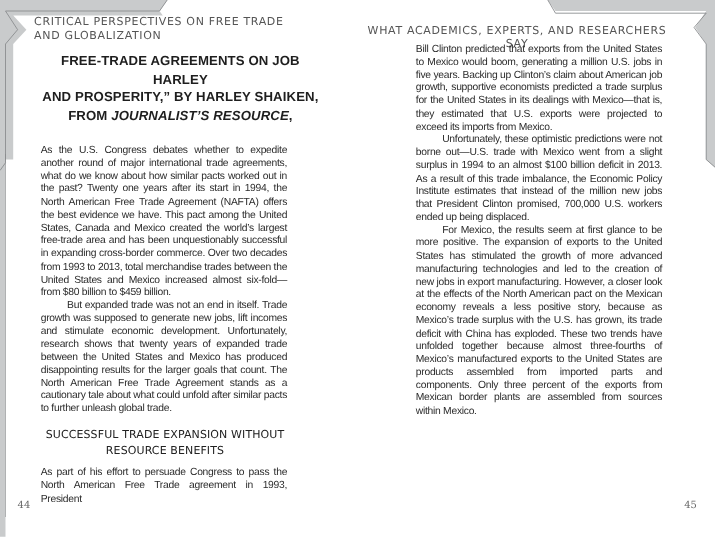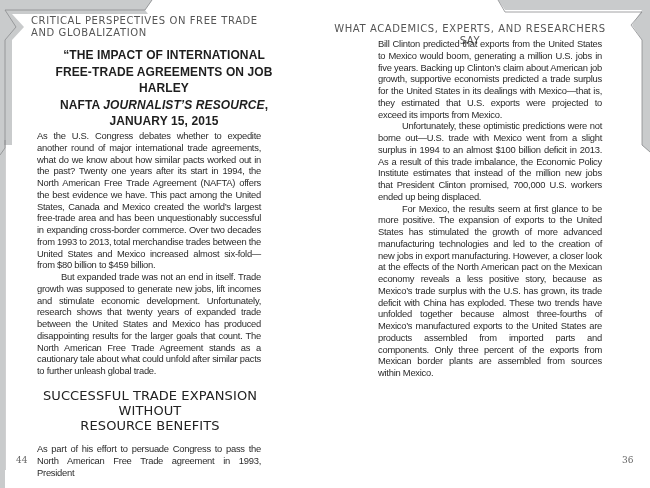--- a/index.html
+++ b/index.html
@@ -19,23 +19,23 @@
                    color: #1e1e1e; letter-spacing: 0.1px; }
   .article-title em { font-style: italic; margin-top: 44px; }
   .body-text { position: absolute; font-family: "Liberation Sans Narrow", "Liberation Sans", sans-serif;
                font-size: 9.4px; line-height: 11.75px; text-align: justify; color: #2b2b2b;
                letter-spacing: -0.25px; }
   .body-left { left: 37px; top: 130px; width: 224px; }
   .body-right { left: 378px; top: 38px; width: 224px; }
   .body-text p { margin: 0; }
   .body-text p.indent { text-indent: 24px; }
   .section-head { position: absolute; left: 40px; top: 388px; width: 220px;
-                  font-family: "DejaVu Sans", sans-serif; font-size: 13px;
+                  font-family: "DejaVu Sans", sans-serif; font-size: 10px;
                   line-height: 15px; text-align: center; color: #222; letter-spacing: 0.1px; }
-  .body-left-2 { left: 37px; top: 443px; width: 224px; }
+  .body-left-2 { left: 37px; top: 423px; width: 224px; }
   .folio { position: absolute; font-family: "DejaVu Serif", serif; font-size: 9px; color: #666; }
   .folio-left { left: 16px; top: 455px; }
   .folio-right { left: 622px; top: 455px; }
 </style>
 </head>
 <body>
 
 <svg class="frame" width="650" height="488" viewBox="0 0 650 488">
 
   <path d="M0,0 L152,0 L145,10 L148,14 L12,14 L24,27 L12,40 L12,145 L0,145 Z" fill="#c9cbcc" stroke="none"></path>
@@ -49,24 +49,23 @@
   <path d="M498,0 L505,12 L642,12 L631,25 L642,40 L642,145 L650,152" fill="none" stroke="#8a8c8e" stroke-width="0.8"></path>
 </svg>
 
 <div class="page page-left">
   <div class="running-head rh-left">
     <div>CRITICAL PERSPECTIVES ON FREE TRADE</div>
     <div>AND GLOBALIZATION</div>
   </div>
 
   <div class="article-title">
-    <div>“THE IMPACT OF INTERNATIONAL</div>
     <div>FREE-TRADE AGREEMENTS ON JOB HARLEY</div>
-    <div><span>NAFTA </span><em>JOURNALIST’S RESOURCE</em><span>,</span></div>
-    <div>JANUARY 15, 2015</div>
+    <div>AND PROSPERITY,” BY HARLEY SHAIKEN,</div>
+    <div><span>FROM </span><em>JOURNALIST’S RESOURCE</em><span>,</span></div>
   </div>
 
   <div class="body-text body-left">
     <p>As the U.S. Congress debates whether to expedite another round of major international trade agreements, what do we know about how similar pacts worked out in the past? Twenty one years after its start in 1994, the North American Free Trade Agreement (NAFTA) offers the best evidence we have. This pact among the United States, Canada and Mexico created the world’s largest free-trade area and has been unquestionably successful in expanding cross-border commerce. Over two decades from 1993 to 2013, total merchandise trades between the United States and Mexico increased almost six-fold—from $80 billion to $459 billion.</p>
     <p class="indent">But expanded trade was not an end in itself. Trade growth was supposed to generate new jobs, lift incomes and stimulate economic development. Unfortunately, research shows that twenty years of expanded trade between the United States and Mexico has produced disappointing results for the larger goals that count. The North American Free Trade Agreement stands as a cautionary tale about what could unfold after similar pacts to further unleash global trade.</p>
   </div>
 
   <div class="section-head">
     <div>SUCCESSFUL TRADE EXPANSION WITHOUT</div>
     <div>RESOURCE BENEFITS</div>
@@ -82,13 +81,13 @@
 <div class="page page-right"></div>
 
 <div class="running-head rh-right" style="left:325px; right:auto; width:290px;">WHAT ACADEMICS, EXPERTS, AND RESEARCHERS SAY</div>
 
 <div class="body-text body-right">
   <p>Bill Clinton predicted that exports from the United States to Mexico would boom, generating a million U.S. jobs in five years. Backing up Clinton’s claim about American job growth, supportive economists predicted a trade surplus for the United States in its dealings with Mexico—that is, they estimated that U.S. exports were projected to exceed its imports from Mexico.</p>
   <p class="indent">Unfortunately, these optimistic predictions were not borne out—U.S. trade with Mexico went from a slight surplus in 1994 to an almost $100 billion deficit in 2013. As a result of this trade imbalance, the Economic Policy Institute estimates that instead of the million new jobs that President Clinton promised, 700,000 U.S. workers ended up being displaced.</p>
   <p class="indent">For Mexico, the results seem at first glance to be more positive. The expansion of exports to the United States has stimulated the growth of more advanced manufacturing technologies and led to the creation of new jobs in export manufacturing. However, a closer look at the effects of the North American pact on the Mexican economy reveals a less positive story, because as Mexico’s trade surplus with the U.S. has grown, its trade deficit with China has exploded. These two trends have unfolded together because almost three-fourths of Mexico’s manufactured exports to the United States are products assembled from imported parts and components. Only three percent of the exports from Mexican border plants are assembled from sources within Mexico.</p>
 </div>
 
-<div class="folio folio-right">36</div>
+<div class="folio folio-right">45</div>
 
 </body></html>

